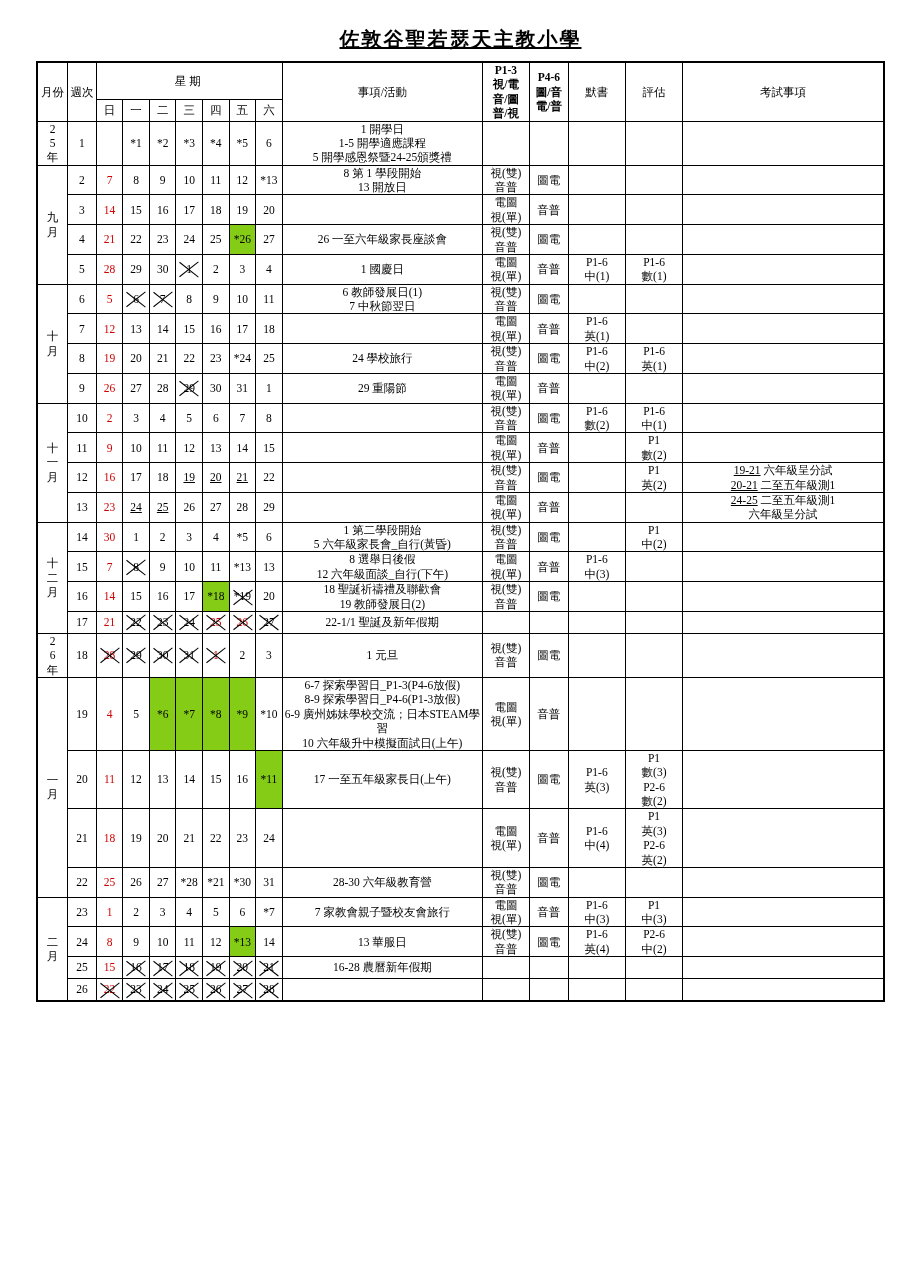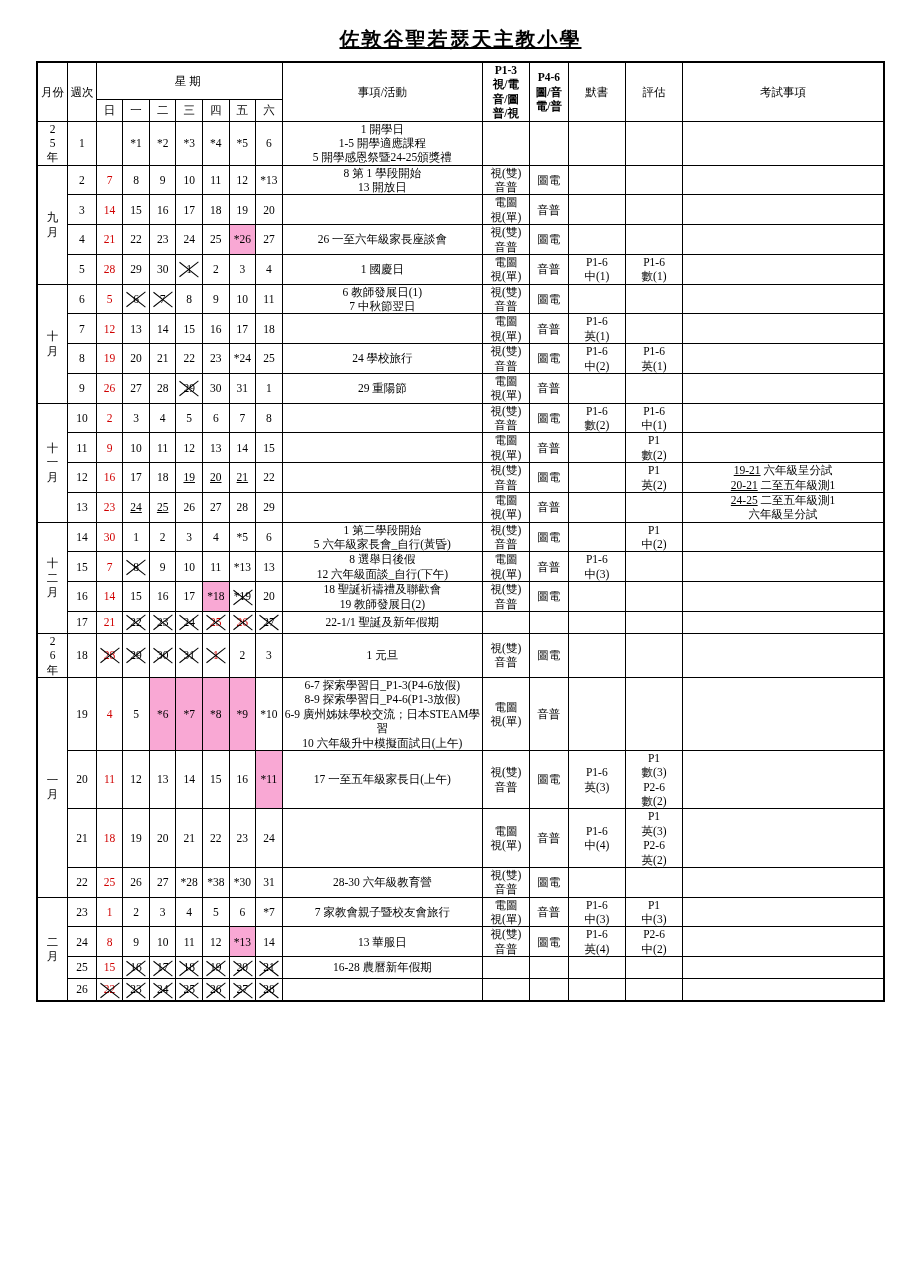--- a/index.html
+++ b/index.html
@@ -100,21 +100,21 @@
     width: 54px;
   }
   .exam-cell {
     font-size: 10px;
     line-height: 1.3;
     width: 170px;
     padding: 1px 2px;
   }
   .sun { color: #d00000; }
   .red { color: #d00000; }
-  .shade { background: #f9a8d4; }
+  .shade { background: #84cc16; }
   .uline { text-decoration: underline; }
   
   .grp-top td, .grp-top th { border-top: 2px solid #000; }
   table.cal { border: 2px solid #000; }
 
   
   .xmark {
     position: relative;
   }
   .xmark::before, .xmark::after {
@@ -587,21 +587,21 @@
           <td class="dict-cell">P1-6<br>中(4)</td>
           <td class="asmt-cell">P1<br>英(3)<br>P2-6<br>英(2)</td>
           <td class="exam-cell"></td>
         </tr>
         <tr>
           <td class="wk-cell">22</td>
           <td class="day-cell sun">25</td>
           <td class="day-cell ">26</td>
           <td class="day-cell ">27</td>
           <td class="day-cell ">*28</td>
-          <td class="day-cell ">*38</td>
+          <td class="day-cell ">*21</td>
           <td class="day-cell ">*30</td>
           <td class="day-cell ">31</td>
           <td class="act-cell">28-30  六年級教育營</td>
           <td class="med-cell">視(雙)<br>音普</td>
           <td class="med2-cell">圖電</td>
           <td class="dict-cell"></td>
           <td class="asmt-cell"></td>
           <td class="exam-cell"></td>
         </tr>
         <tr class="grp-top">

